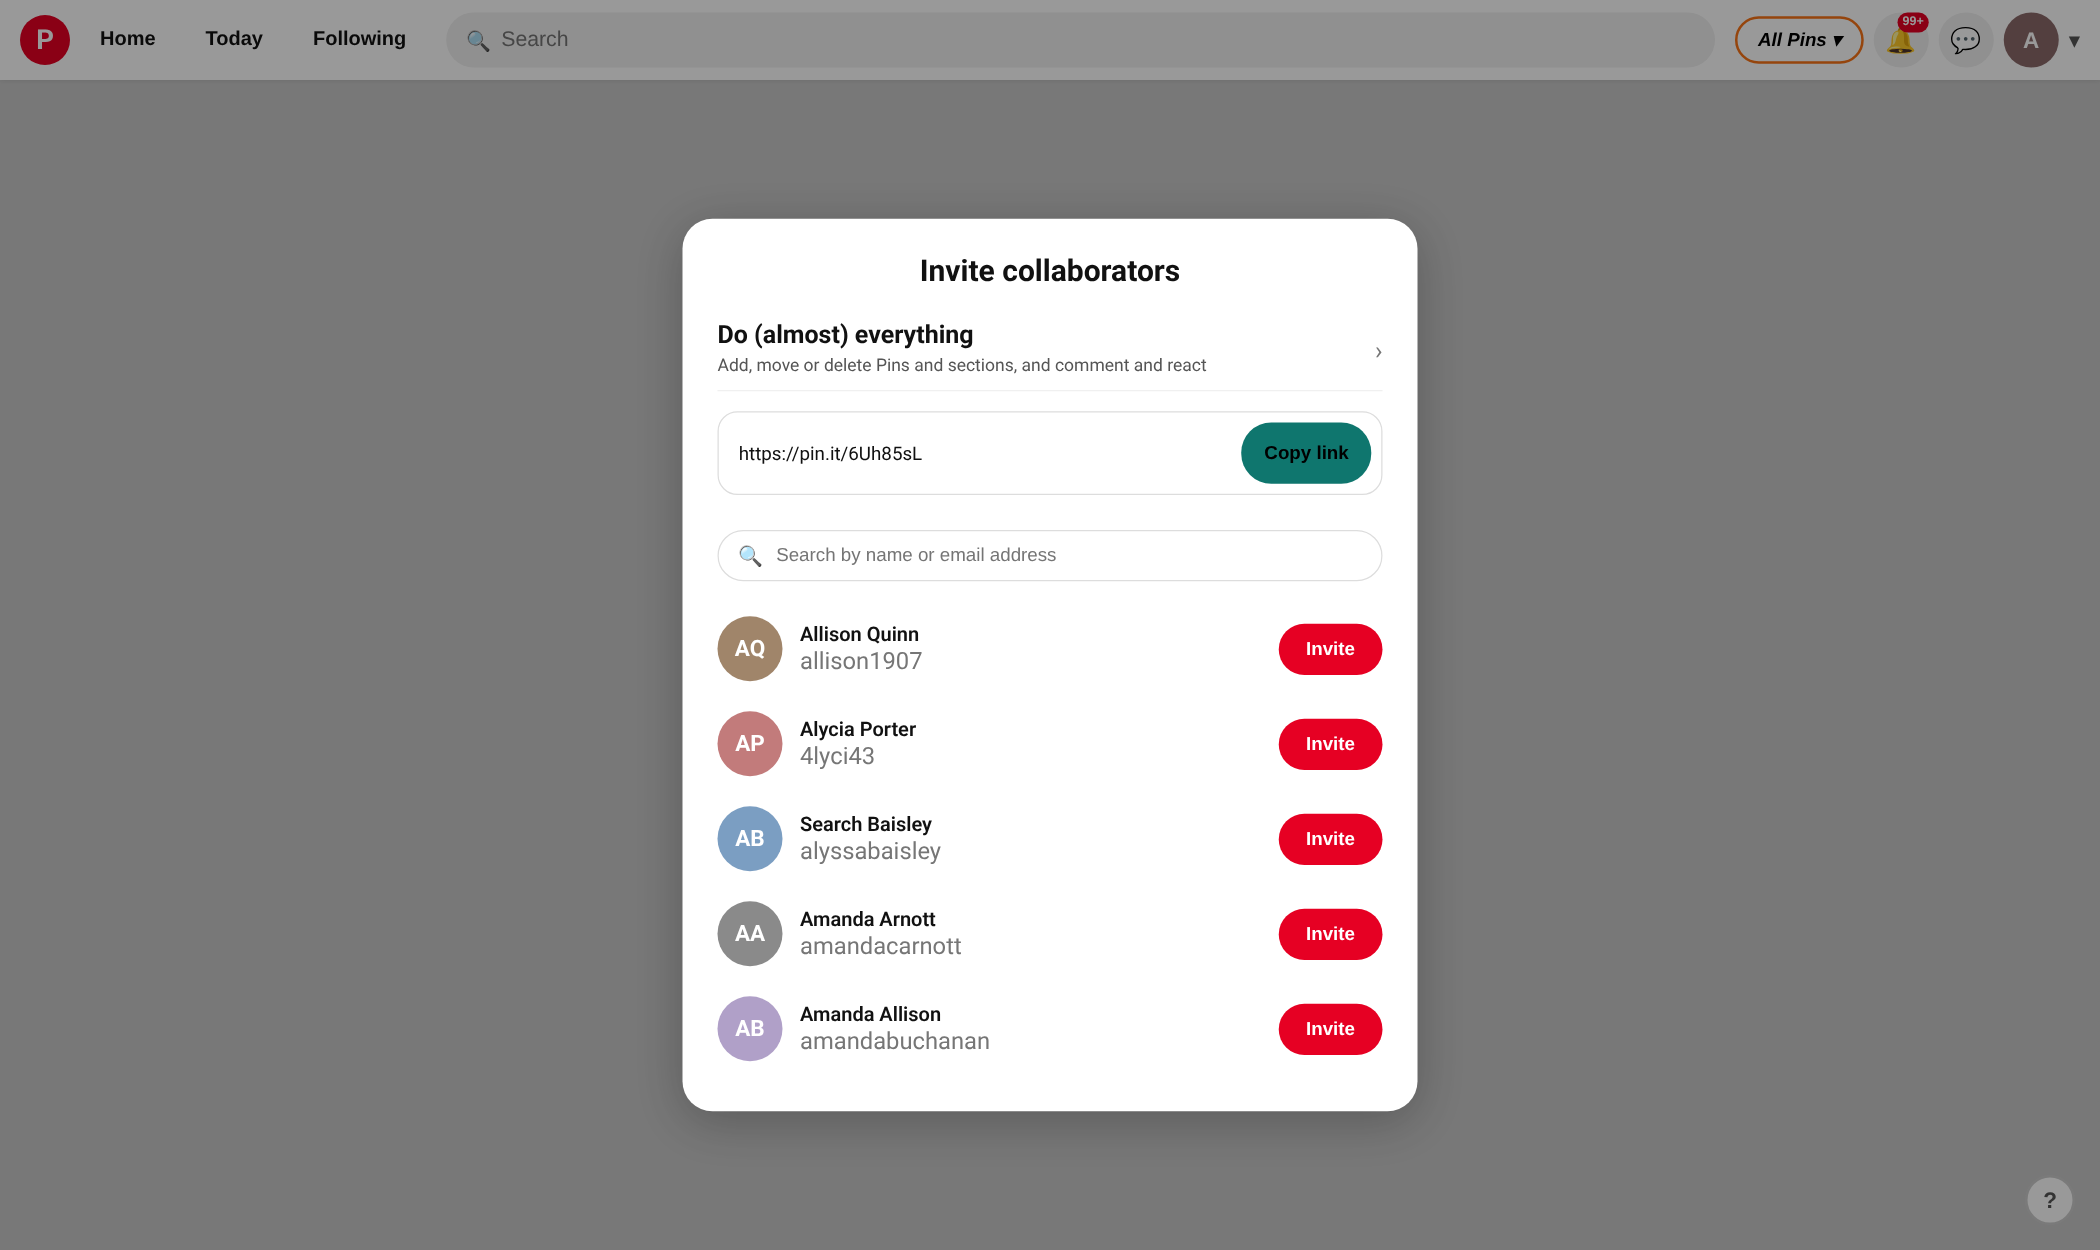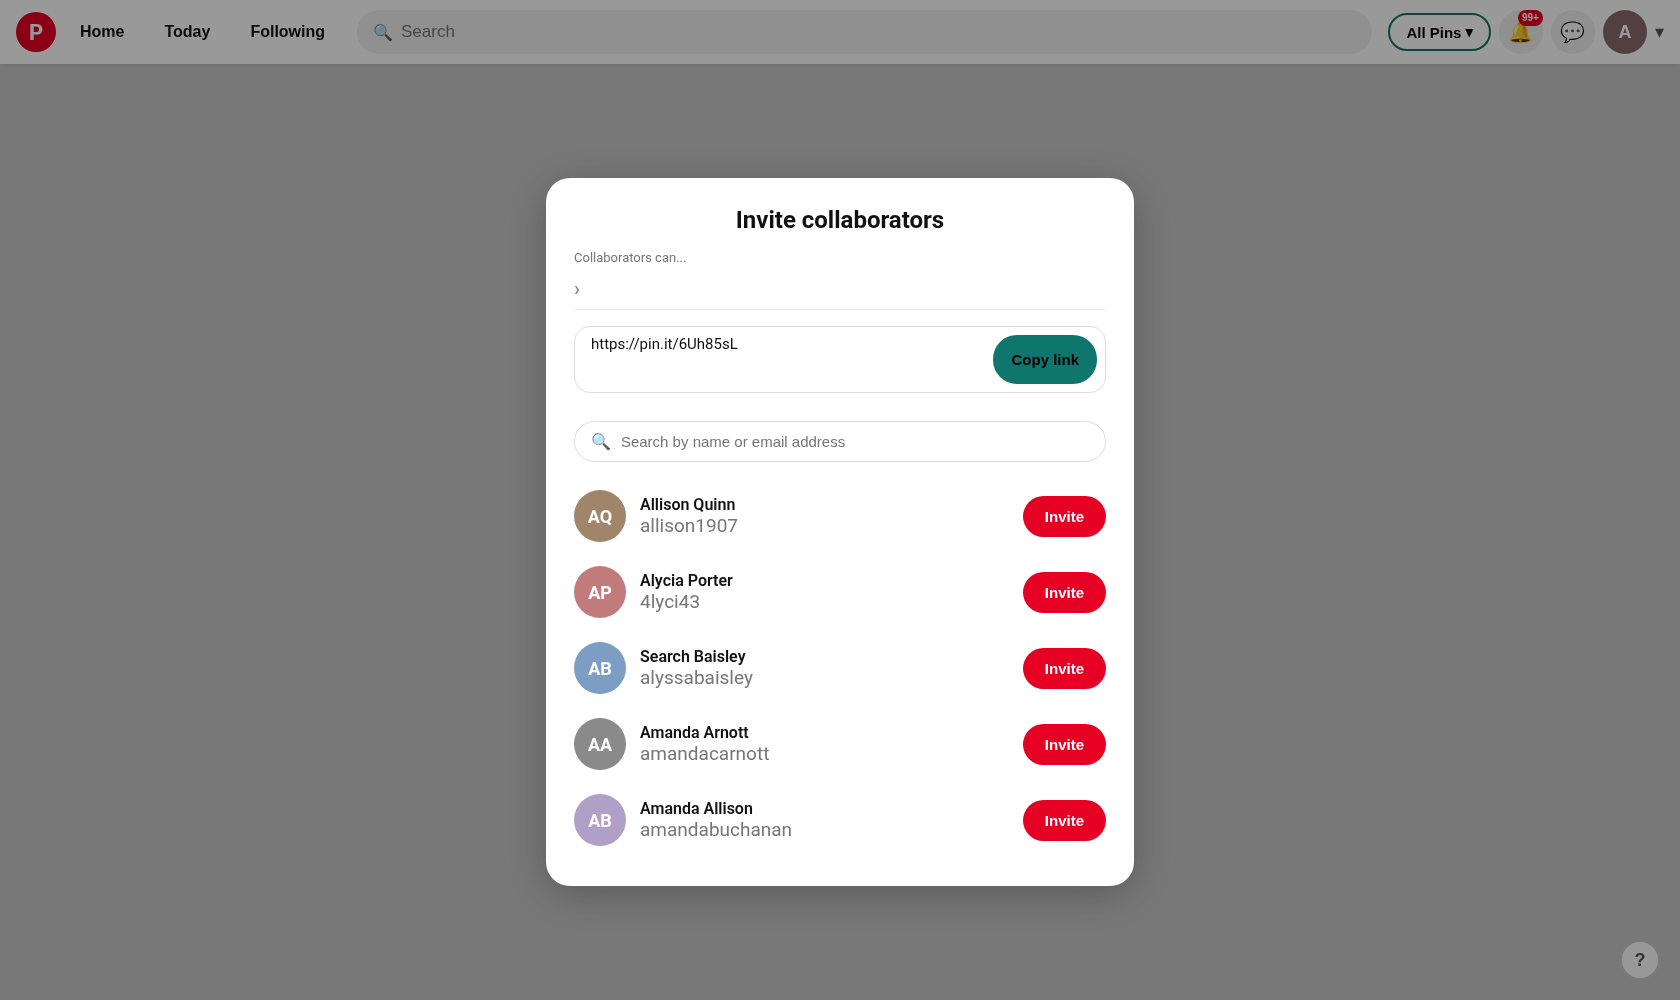--- a/index.html
+++ b/index.html
@@ -66,25 +66,26 @@
       display: flex;
       align-items: center;
       gap: 8px;
     }
     .all-pins-btn {
       display: flex;
       align-items: center;
       gap: 4px;
       padding: 8px 16px;
       border-radius: 24px;
-      border: 2px solid #0f766e;
+      border: 2px solid #f97316;
       background: #fff;
       font-size: 15px;
       font-weight: 600;
       cursor: pointer;
+      font-style: italic;
     }
     .notif-btn {
       position: relative;
       width: 44px; height: 44px;
       border-radius: 50%;
       background: #f0f0f0;
       border: none;
       display: flex; align-items: center; justify-content: center;
       cursor: pointer;
       font-size: 20px;
@@ -193,21 +194,21 @@
     }
     .chevron-right {
       font-size: 20px;
       color: #767676;
       flex-shrink: 0;
     }
 
     
     .link-row {
       display: flex;
-      align-items: flex-start;
+      align-items: center;
       gap: 8px;
       border: 1.5px solid #ddd;
       border-radius: 16px;
       padding: 8px 8px 8px 16px;
       margin-bottom: 28px;
     }
     .link-url {
       flex: 1;
       font-size: 15px;
       color: #111;
@@ -335,22 +336,25 @@
     <button class="chevron-btn">▾</button>
   </div>
 </nav>
 
 <div class="overlay" style="padding-top:64px;">
   <div class="modal">
     <div class="modal-header">
       <h2 class="modal-title">Invite collaborators</h2>
     </div>
     <div class="modal-body">
-      <p class="collab-label">Collaborators can...</p>
       <div class="collab-perm-row">
+        <div class="collab-perm-text">
+          <h3>Do (almost) everything</h3>
+          <p>Add, move or delete Pins and sections, and comment and react</p>
+        </div>
         <span class="chevron-right">›</span>
       </div>
 
       <div class="link-row">
         <span class="link-url">https://pin.it/6Uh85sL</span>
         <button class="copy-link-btn">Copy link</button>
       </div>
 
       <div class="search-box">
         <span class="search-icon-svg">🔍</span>

